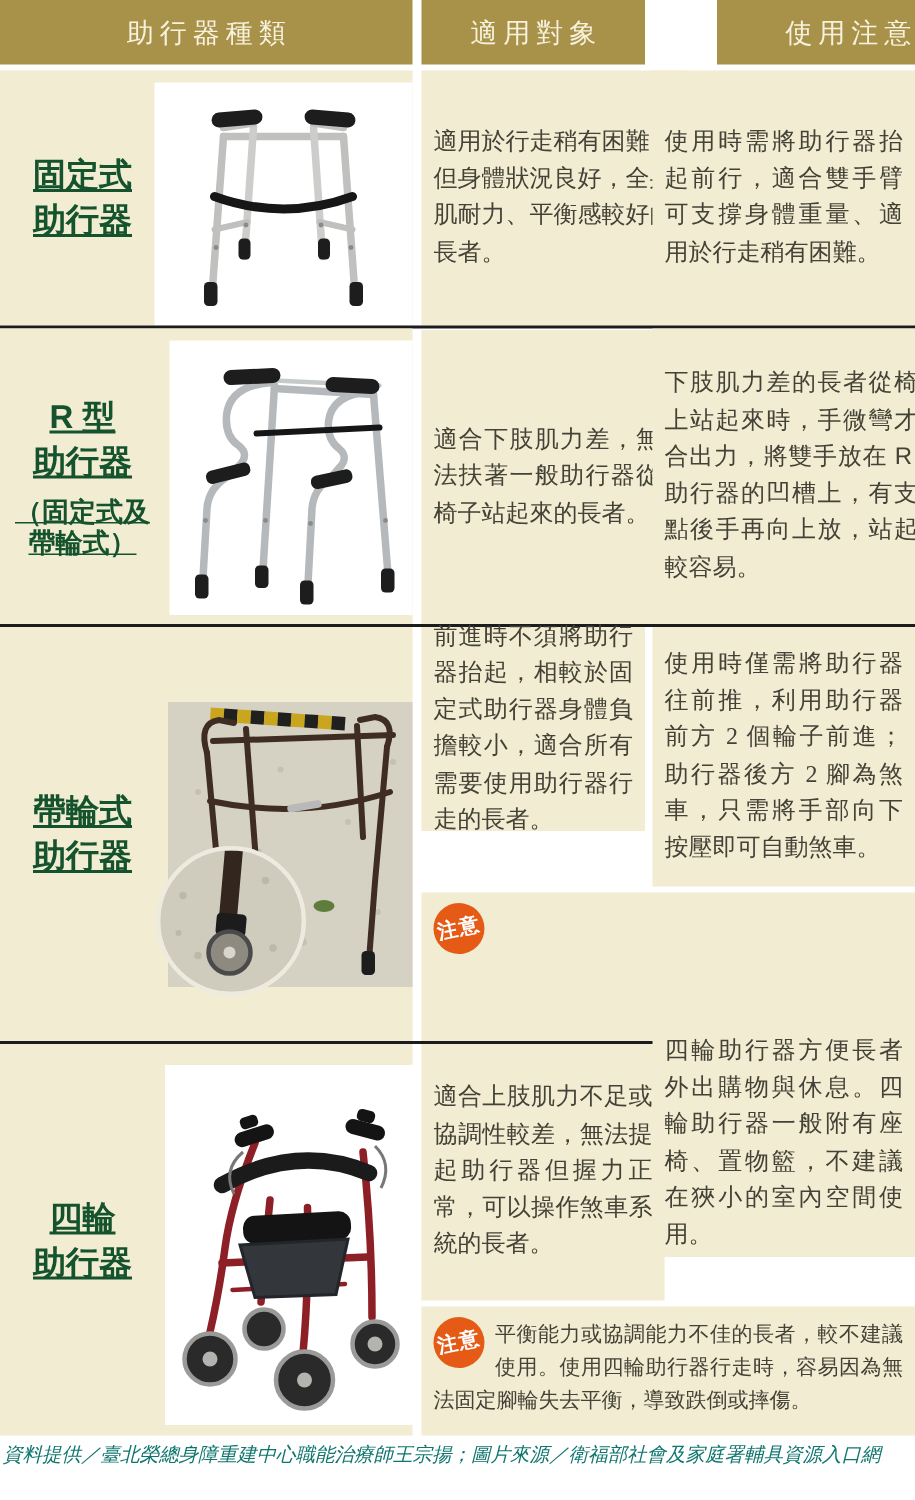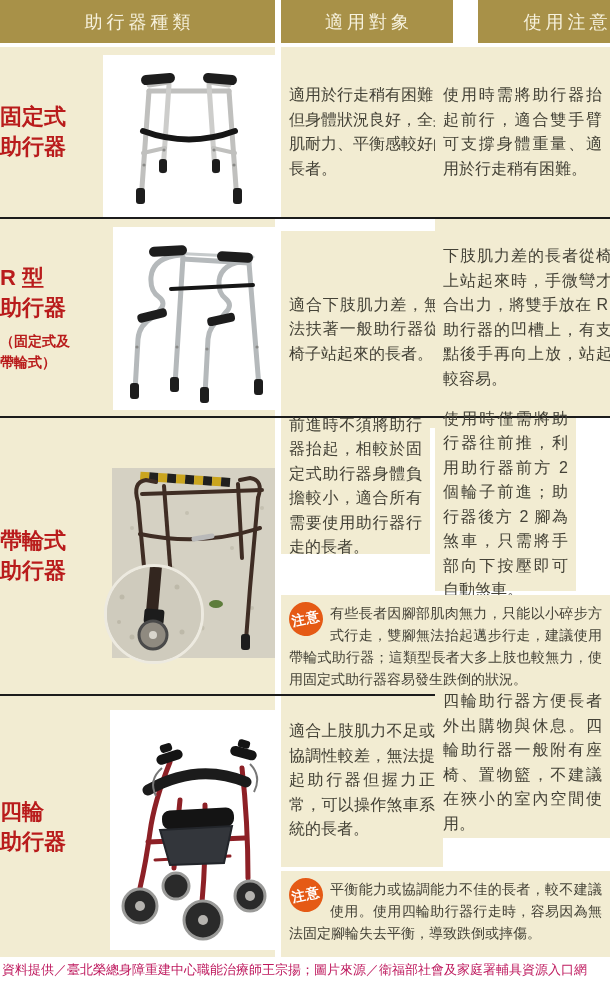--- a/index.html
+++ b/index.html
@@ -5,50 +5,50 @@
   html,body{margin:0;padding:0;background:#fff;}
   .page{position:relative;width:610px;height:1000px;background:#ffffff;
         font-family:"Liberation Sans",sans-serif;overflow:hidden;}
   
   .hcell{position:absolute;top:0;height:43px;background:#a89148;color:#f7f2de;
          display:flex;align-items:center;justify-content:center;
          font-size:18px;letter-spacing:4px;padding-left:4px;box-sizing:border-box;}
   
   .cell{position:absolute;background:#f2ecd2;box-sizing:border-box;}
   .typecell{display:flex;align-items:center;}
-  .typelabel{width:110px;text-align:left;color:#b91c1c;font-weight:bold;
-             font-size:22px;line-height:30px;}
-  .sublabel{font-size:14px;font-weight:bold;line-height:21px;margin-top:8px;letter-spacing:0px;}
+  .typelabel{width:110px;text-align:center;color:#14532d;font-weight:bold;
+             font-size:22px;line-height:30px;text-decoration:underline;}
+  .sublabel{font-size:18px;font-weight:bold;line-height:21px;margin-top:8px;letter-spacing:0px;}
   .txt{display:flex;align-items:center;padding:8px 8px;font-size:16px;line-height:24.5px;
        color:#444237;text-align:justify;}
   .imgbox{position:absolute;background:#ffffff;display:flex;align-items:center;
           justify-content:center;overflow:visible;}
   .row-line{position:absolute;left:0;width:610px;height:2px;background:#1c1c1c;}
   
   .notebox{position:absolute;background:#f2ecd2;box-sizing:border-box;
            padding:7px 8px 0 8px;font-size:14px;line-height:22px;color:#444237;text-align:justify;}
   .badge{float:left;width:34px;height:34px;border-radius:50%;background:#e55a15;
          color:#ffffff;display:flex;align-items:center;justify-content:center;
          font-size:13.5px;font-weight:bold;transform:rotate(-12deg);
          margin:0 7px 3px 0;letter-spacing:1px;}
   
   .photo{position:absolute;background:#d5d1c3;overflow:visible;}
   .inset{position:absolute;left:-8px;top:96px;width:94px;height:94px;border-radius:50%;
          background:#cfcbbd;border:3px solid #edeae0;overflow:hidden;}
-  .footer{position:absolute;left:2px;top:961px;font-size:13px;color:#be185d;white-space:nowrap;}
+  .footer{position:absolute;left:2px;top:961px;font-size:13px;color:#0f766e;white-space:nowrap;font-style:italic;}
 </style>
 </head>
 <body>
 
 <div class="page">
 
   <div class="hcell" style="left:0;width:275px;">
     <span>助行器種類</span>
   </div>
-  <div class="hcell" style="left:281px;width:172px;justify-content:center;">
+  <div class="hcell" style="left:281px;width:149px;justify-content:center;">
     <span>適用對象</span>
   </div>
   <div class="hcell" style="left:435px;width:175px;margin-left:43px;">
     <span>使用注意</span>
   </div>
 
   <div class="cell typecell" style="left:0;top:47px;width:275px;height:170px;">
     <div class="typelabel">
       <span style="display:block">固定式</span>
       <span style="display:block">助行器</span>
@@ -126,21 +126,21 @@
         <rect x="141" y="152" width="9" height="16" rx="3"></rect>
       </g>
       <g fill="#8a8a88">
         <circle cx="24" cy="120" r="1.6"></circle>
           <circle cx="94" cy="122" r="1.6"></circle>
         <circle cx="64" cy="120" r="1.6"></circle>
           <circle cx="144" cy="120" r="1.6"></circle>
       </g>
     </svg>
   </div>
-  <div class="cell txt" style="left:281px;top:231px;width:167px;height:197px;">
+  <div class="cell txt" style="left:281px;top:220px;width:167px;height:197px;">
     <span>適合下肢肌力差，無法扶著一般助行器從椅子站起來的長者。</span>
   </div>
   <div class="cell txt" style="left:435px;top:219px;width:202px;height:197px;">
     <span>下肢肌力差的長者從椅子上站起來時，手微彎才適合出力，將雙手放在 R 型助行器的凹槽上，有支撐點後手再向上放，站起來較容易。</span>
   </div>
   <div class="row-line" style="top:416px;"></div>
 
   <div class="cell typecell" style="left:0;top:418px;width:275px;height:276px;">
     <div class="typelabel">
       <span style="display:block">帶輪式</span>
@@ -203,28 +203,27 @@
         <rect x="41" y="-2" width="12" height="48" rx="2" fill="#33261f" transform="rotate(5 47 22)"></rect>
         <rect x="37" y="42" width="20" height="15" rx="3" fill="#1c1c1c" transform="rotate(5 47 50)"></rect>
         <circle cx="46" cy="68" r="14" fill="#8f8a80" stroke="#4a4a4a" stroke-width="3"></circle>
         <circle cx="46" cy="68" r="4" fill="#d8d5cc"></circle>
       </svg>
     </div>
   </div>
   <div class="cell txt" style="left:281px;top:418px;width:149px;height:136px;">
     <span>前進時不須將助行器抬起，相較於固定式助行器身體負擔較小，適合所有需要使用助行器行走的長者。</span>
   </div>
-  <div class="cell txt" style="left:435px;top:418px;width:141px;height:173px;">
+  <div class="cell txt" style="left:435px;top:418px;width:175px;height:173px;font-family:Liberation Serif, serif;">
     <span>使用時僅需將助行器往前推，利用助行器前方 2 個輪子前進；助行器後方 2 腳為煞車，只需將手部向下按壓即可自動煞車。</span>
   </div>
   <div class="notebox" style="left:281px;top:595px;width:329px;height:99px;">
     <span class="badge">
       <span>注意</span>
     </span>
-    <span>有些長者因腳部肌肉無力，只能以小碎步方式行走，雙腳無法抬起邁步行走，建議使用帶輪式助行器；這類型長者大多上肢也較無力，使用固定式助行器容易發生跌倒的狀況。</span>
   </div>
   <div class="row-line" style="top:694px;"></div>
 
   <div class="cell typecell" style="left:0;top:696px;width:275px;height:261px;">
     <div class="typelabel">
       <span style="display:block">四輪</span>
       <span style="display:block">助行器</span>
     </div>
   </div>
   <div class="imgbox" style="left:110px;top:710px;width:168px;height:240px;">
@@ -254,21 +253,21 @@
       <g>
         <circle cx="30" cy="196" r="17" fill="#2a2a2a" stroke="#9a9a98" stroke-width="3"></circle>
         <circle cx="30" cy="196" r="5" fill="#b5b3af"></circle>
         <circle cx="93" cy="210" r="19" fill="#2a2a2a" stroke="#9a9a98" stroke-width="3"></circle>
         <circle cx="93" cy="210" r="5" fill="#b5b3af"></circle>
         <circle cx="140" cy="186" r="15" fill="#2a2a2a" stroke="#9a9a98" stroke-width="3"></circle>
         <circle cx="140" cy="186" r="5" fill="#b5b3af"></circle>
       </g>
     </svg>
   </div>
-  <div class="cell txt" style="left:281px;top:696px;width:162px;height:171px;font-family:Liberation Mono, monospace;">
+  <div class="cell txt" style="left:281px;top:696px;width:162px;height:171px;">
     <span>適合上肢肌力不足或協調性較差，無法提起助行器但握力正常，可以操作煞車系統的長者。</span>
   </div>
   <div class="cell txt" style="left:435px;top:687px;width:175px;height:151px;">
     <span>四輪助行器方便長者外出購物與休息。四輪助行器一般附有座椅、置物籃，不建議在狹小的室內空間使用。</span>
   </div>
   <div class="notebox" style="left:281px;top:871px;width:329px;height:86px;">
     <span class="badge">
       <span>注意</span>
     </span>
     <span>平衡能力或協調能力不佳的長者，較不建議使用。使用四輪助行器行走時，容易因為無法固定腳輪失去平衡，導致跌倒或摔傷。</span>

